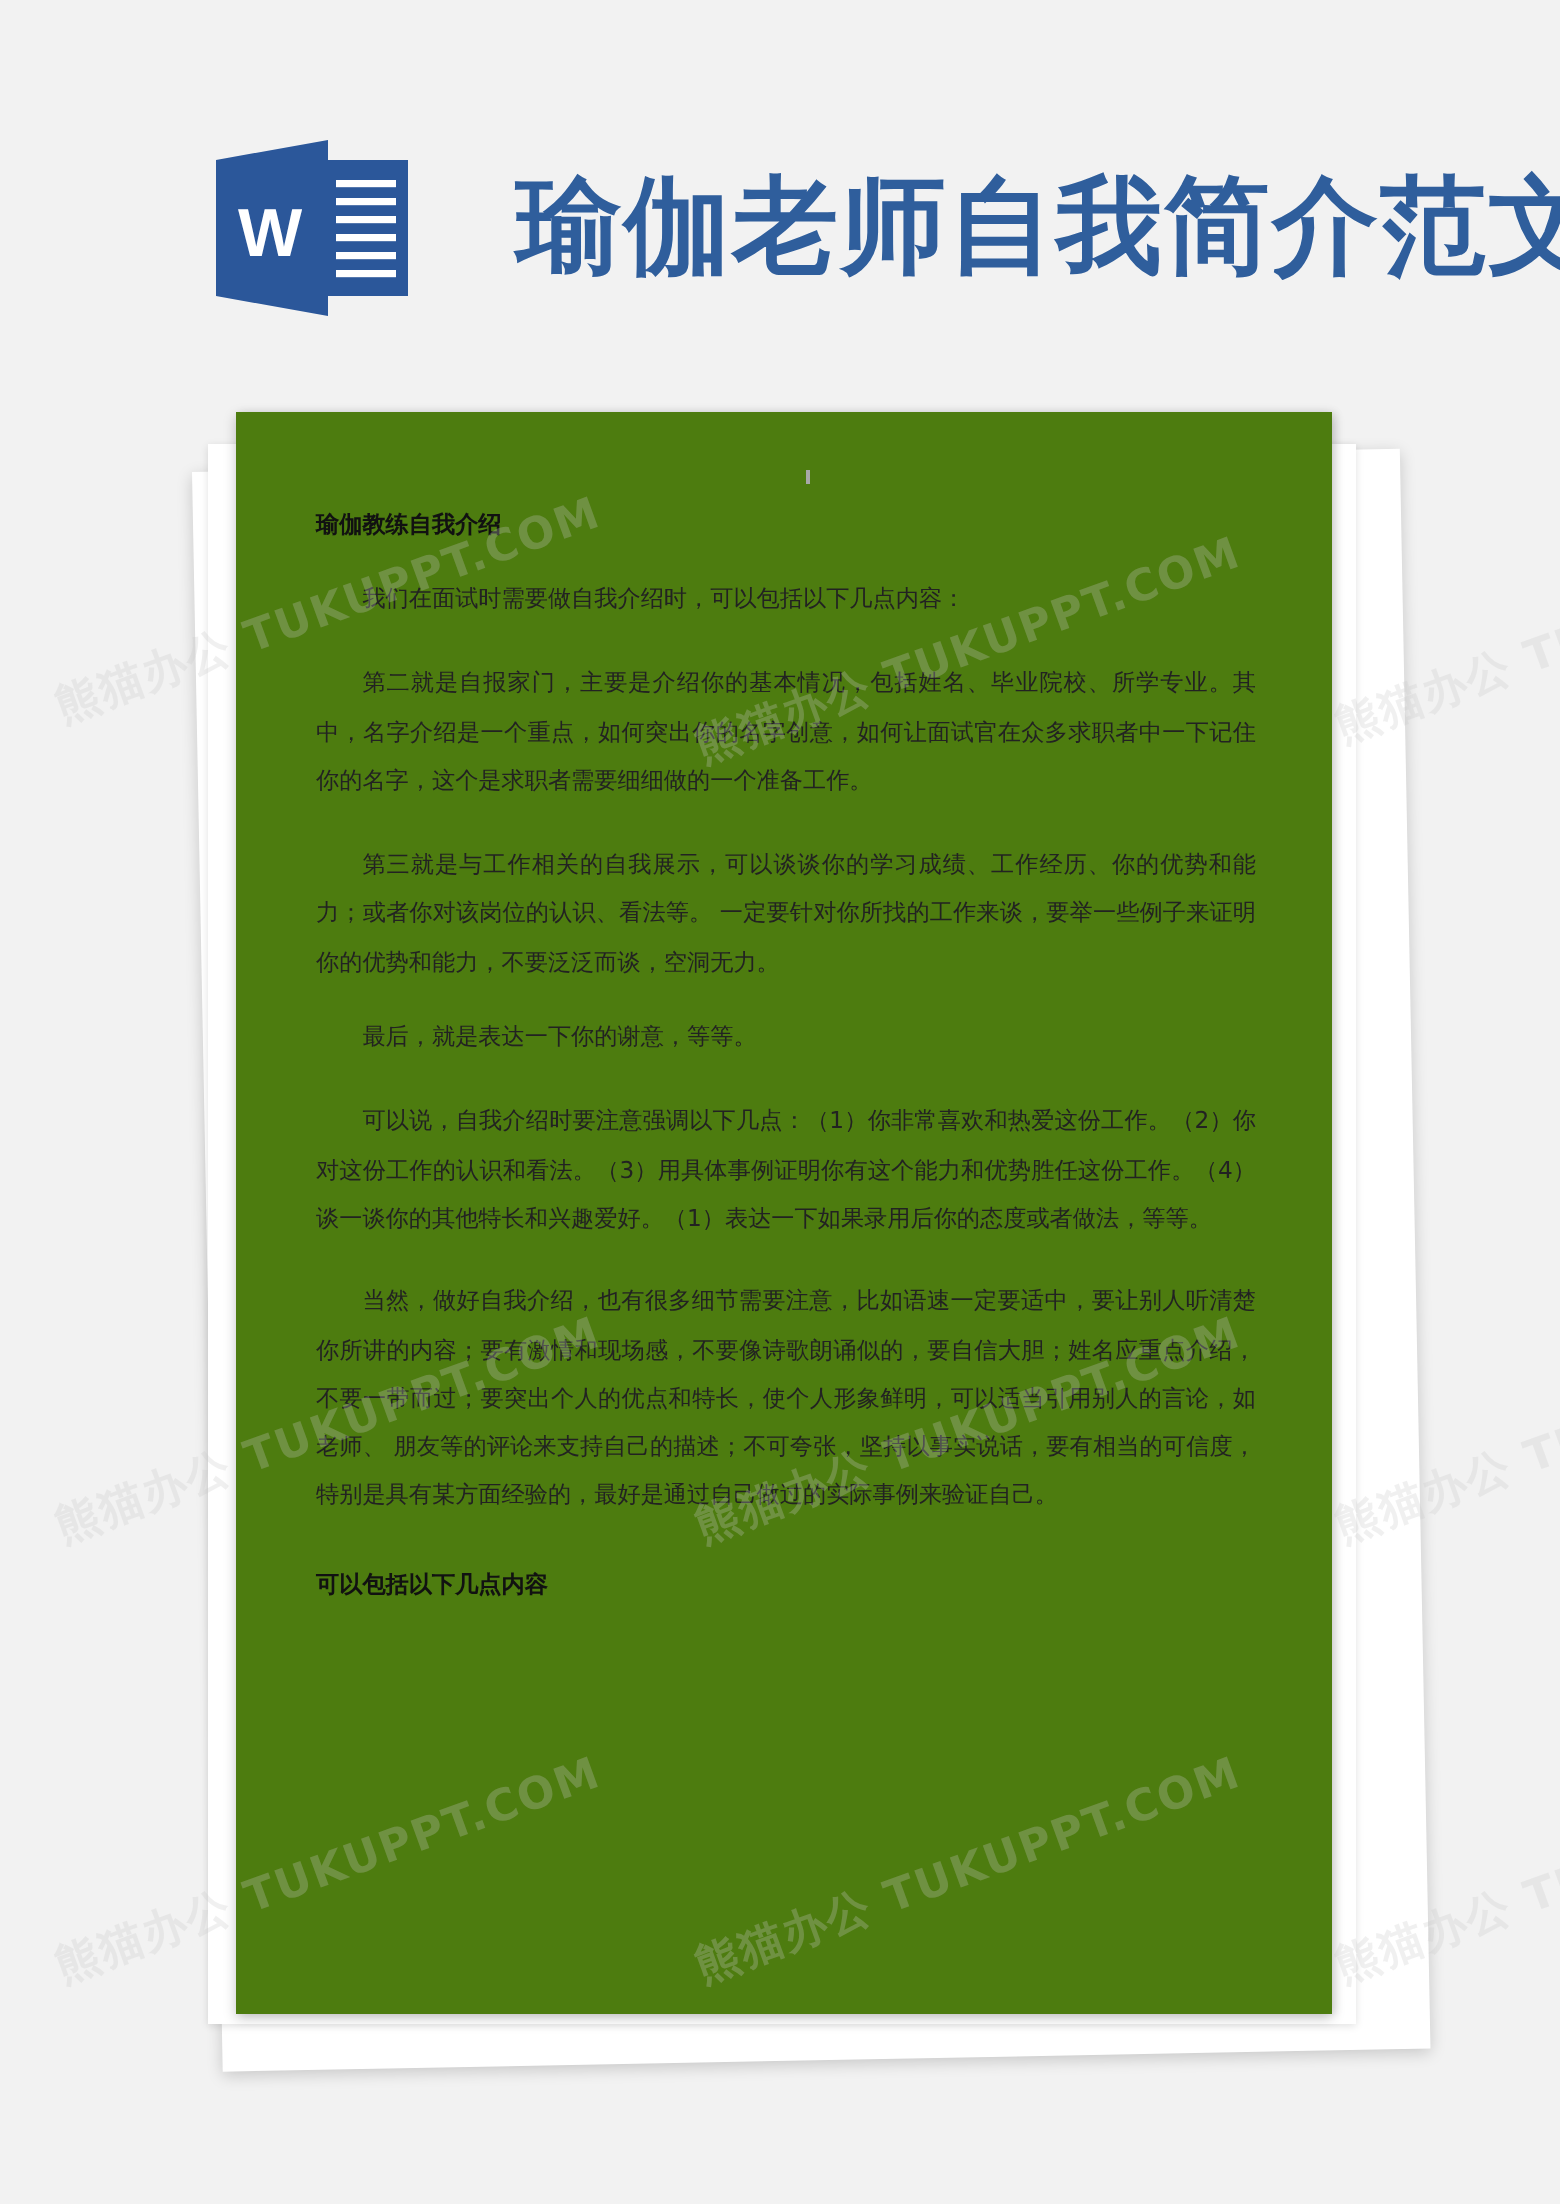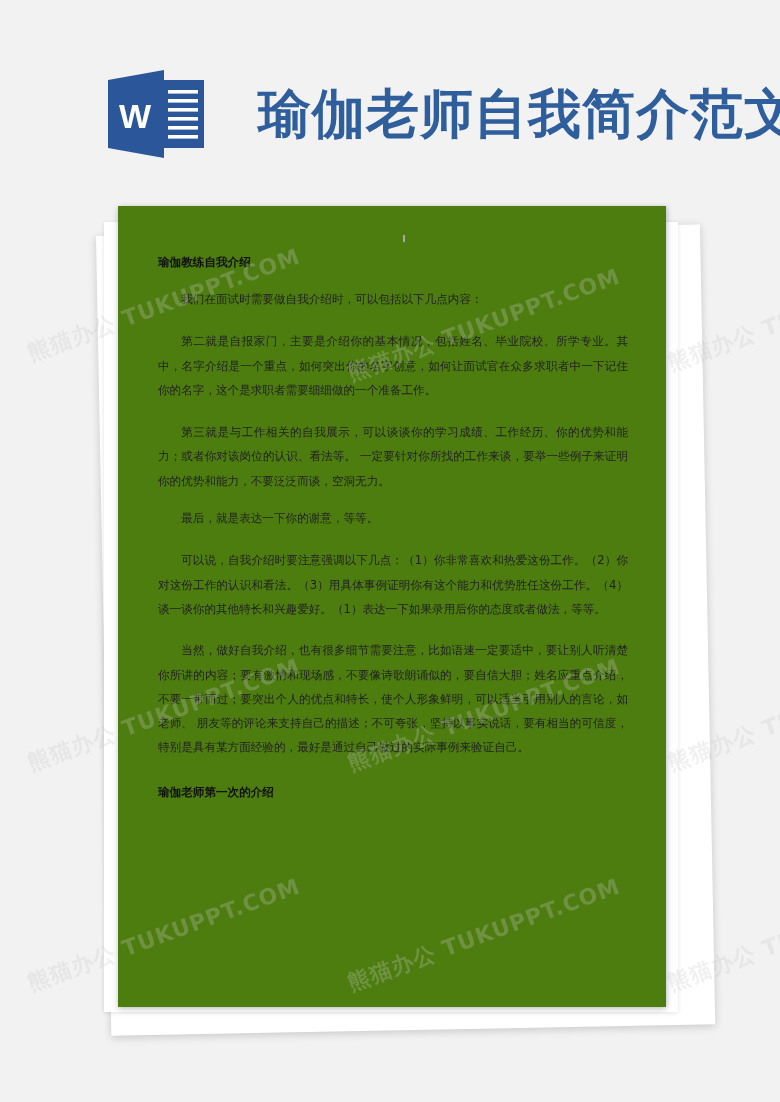--- a/index.html
+++ b/index.html
@@ -135,21 +135,21 @@
 <div class="page">
   <div class="cursor-mark"></div>
   <div class="doc-body">
     <p class="doc-heading">瑜伽教练自我介绍</p>
     <p class="doc-para gap-1">我们在面试时需要做自我介绍时，可以包括以下几点内容：</p>
     <p class="doc-para gap-3">第二就是自报家门，主要是介绍你的基本情况，包括姓名、毕业院校、所学专业。其中，名字介绍是一个重点，如何突出你的名字创意，如何让面试官在众多求职者中一下记住你的名字，这个是求职者需要细细做的一个准备工作。</p>
     <p class="doc-para gap-4">第三就是与工作相关的自我展示，可以谈谈你的学习成绩、工作经历、你的优势和能力；或者你对该岗位的认识、看法等。 一定要针对你所找的工作来谈，要举一些例子来证明你的优势和能力，不要泛泛而谈，空洞无力。</p>
     <p class="doc-para gap-5">最后，就是表达一下你的谢意，等等。</p>
     <p class="doc-para gap-6">可以说，自我介绍时要注意强调以下几点：（1）你非常喜欢和热爱这份工作。（2）你对这份工作的认识和看法。（3）用具体事例证明你有这个能力和优势胜任这份工作。（4）谈一谈你的其他特长和兴趣爱好。（1）表达一下如果录用后你的态度或者做法，等等。</p>
     <p class="doc-para gap-7">当然，做好自我介绍，也有很多细节需要注意，比如语速一定要适中，要让别人听清楚你所讲的内容；要有激情和现场感，不要像诗歌朗诵似的，要自信大胆；姓名应重点介绍，不要一带而过；要突出个人的优点和特长，使个人形象鲜明，可以适当引用别人的言论，如老师、 朋友等的评论来支持自己的描述；不可夸张，坚持以事实说话，要有相当的可信度，特别是具有某方面经验的，最好是通过自己做过的实际事例来验证自己。</p>
-    <p class="doc-heading gap-8">瑜伽老师第一次的介绍</p>
+    <p class="doc-heading gap-8">可以包括以下几点内容</p>
   </div>
 </div>
 
 <div class="watermark" style="left:20px; top:290px;">熊猫办公 TUKUPPT.COM</div>
 <div class="watermark" style="left:340px; top:310px;">熊猫办公 TUKUPPT.COM</div>
 <div class="watermark" style="left:660px; top:300px;">熊猫办公 TUKUPPT.COM</div>
 <div class="watermark" style="left:20px; top:700px;">熊猫办公 TUKUPPT.COM</div>
 <div class="watermark" style="left:340px; top:700px;">熊猫办公 TUKUPPT.COM</div>
 <div class="watermark" style="left:660px; top:700px;">熊猫办公 TUKUPPT.COM</div>
 <div class="watermark" style="left:20px; top:920px;">熊猫办公 TUKUPPT.COM</div>

